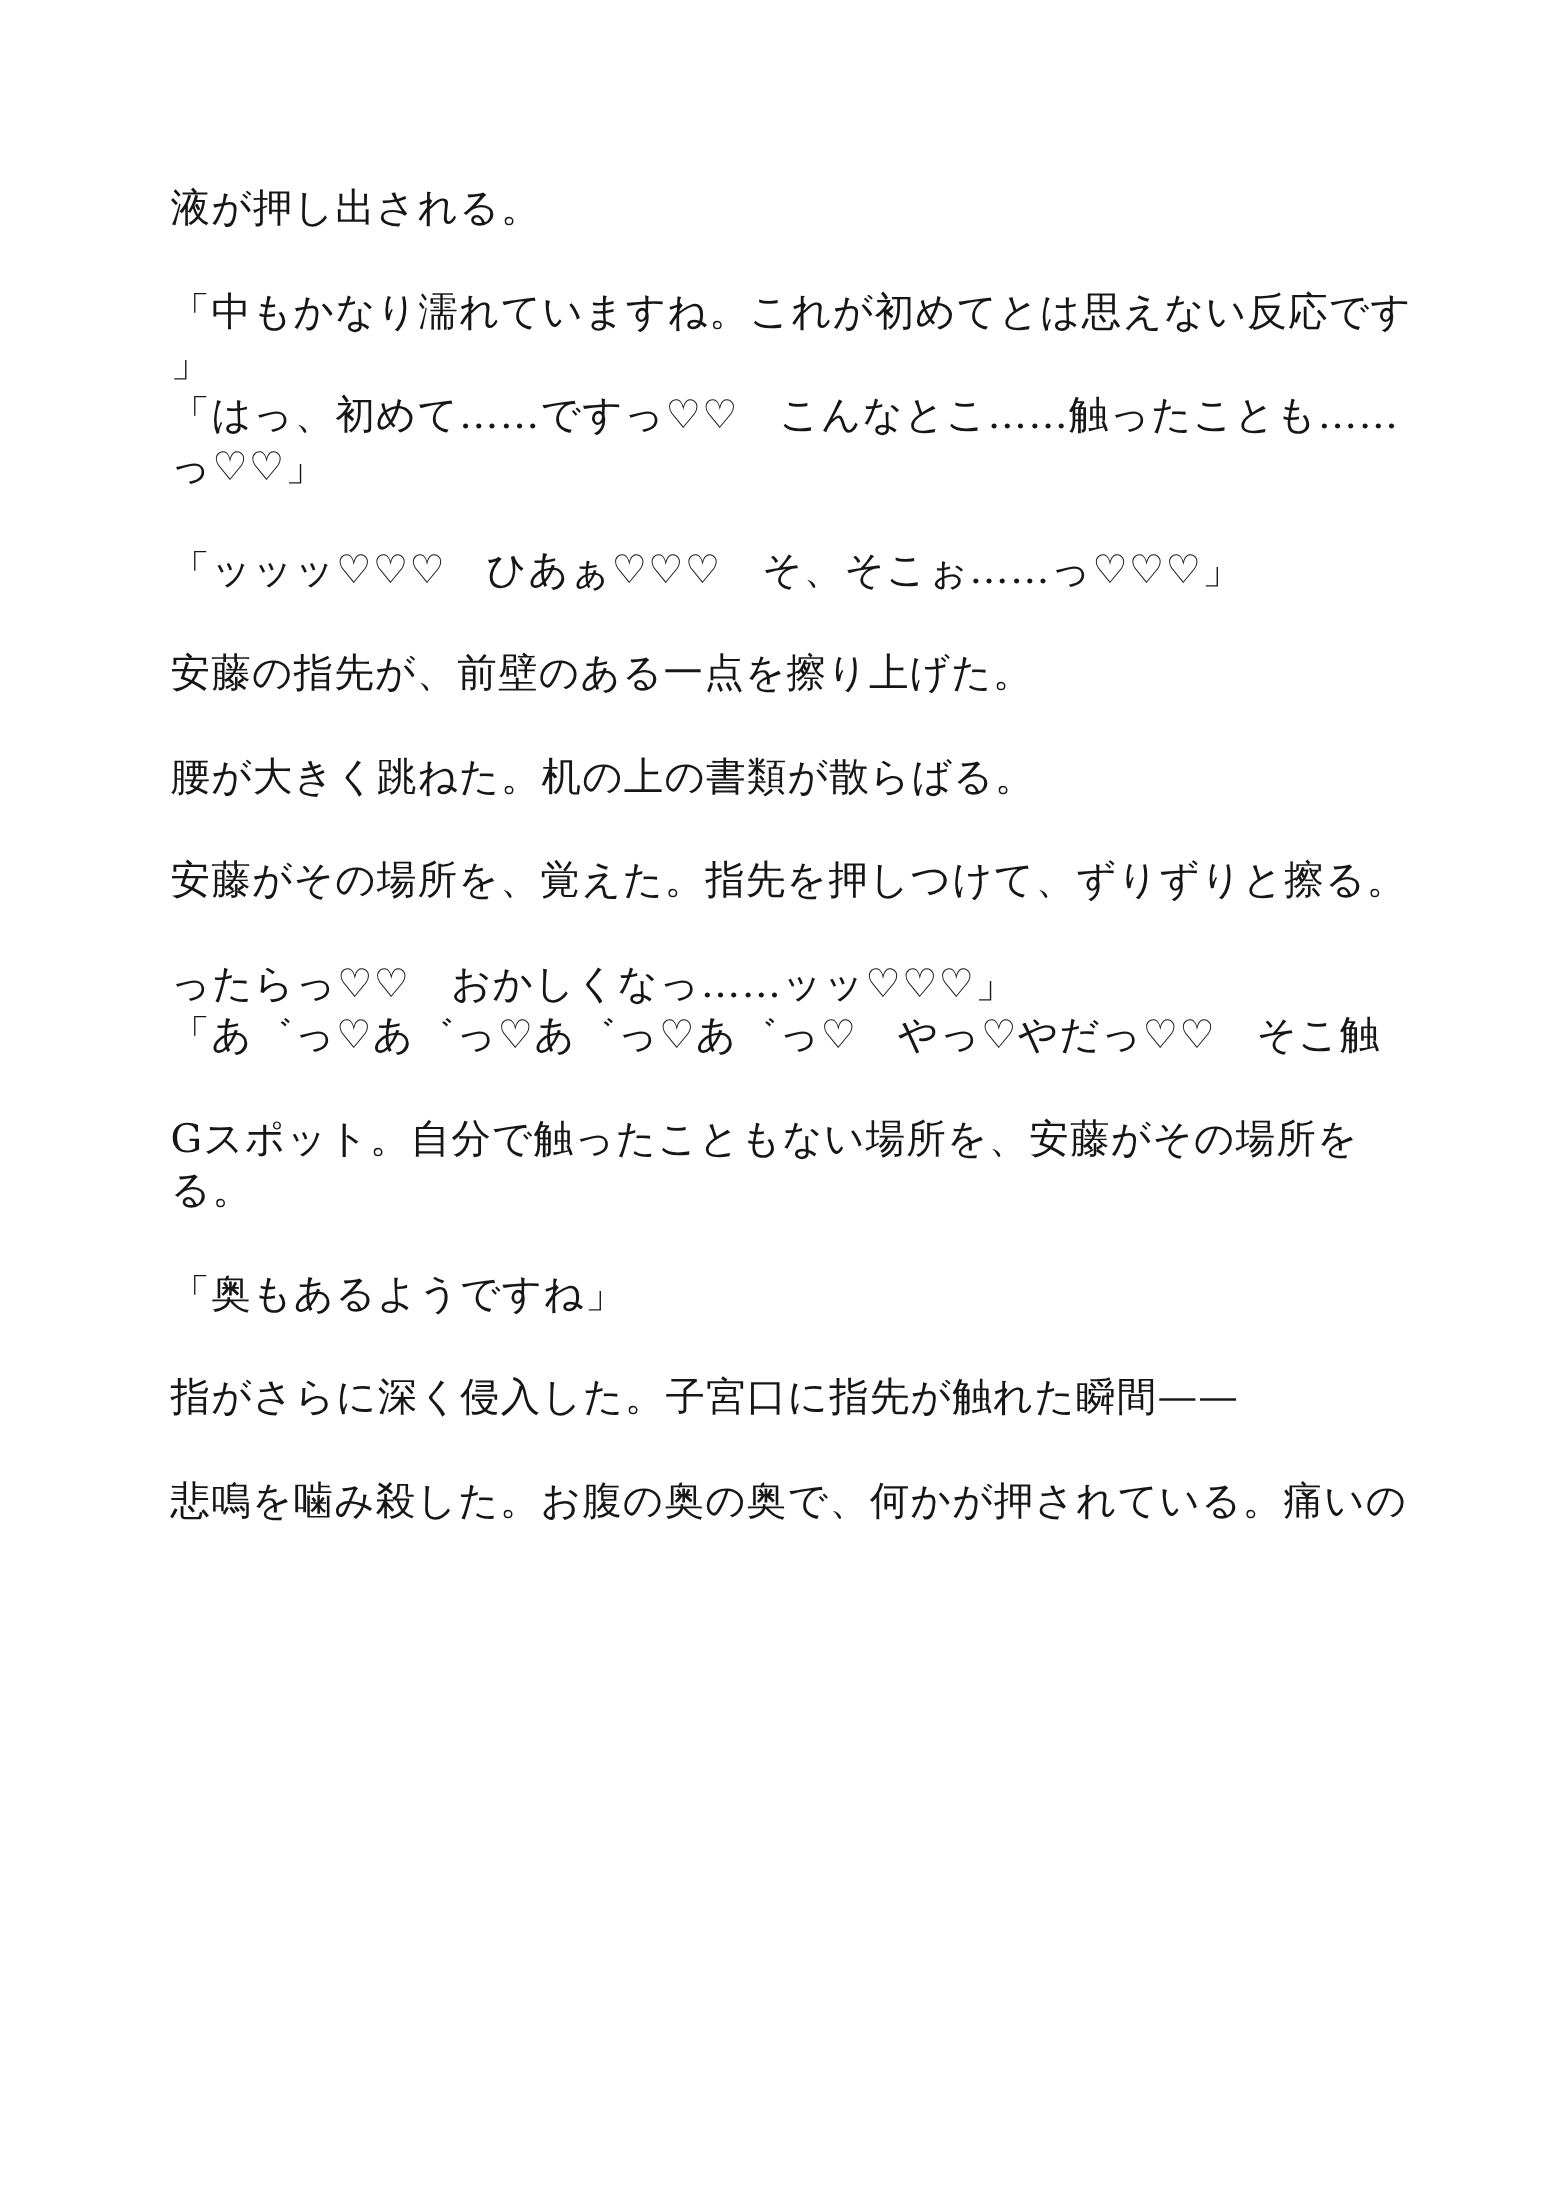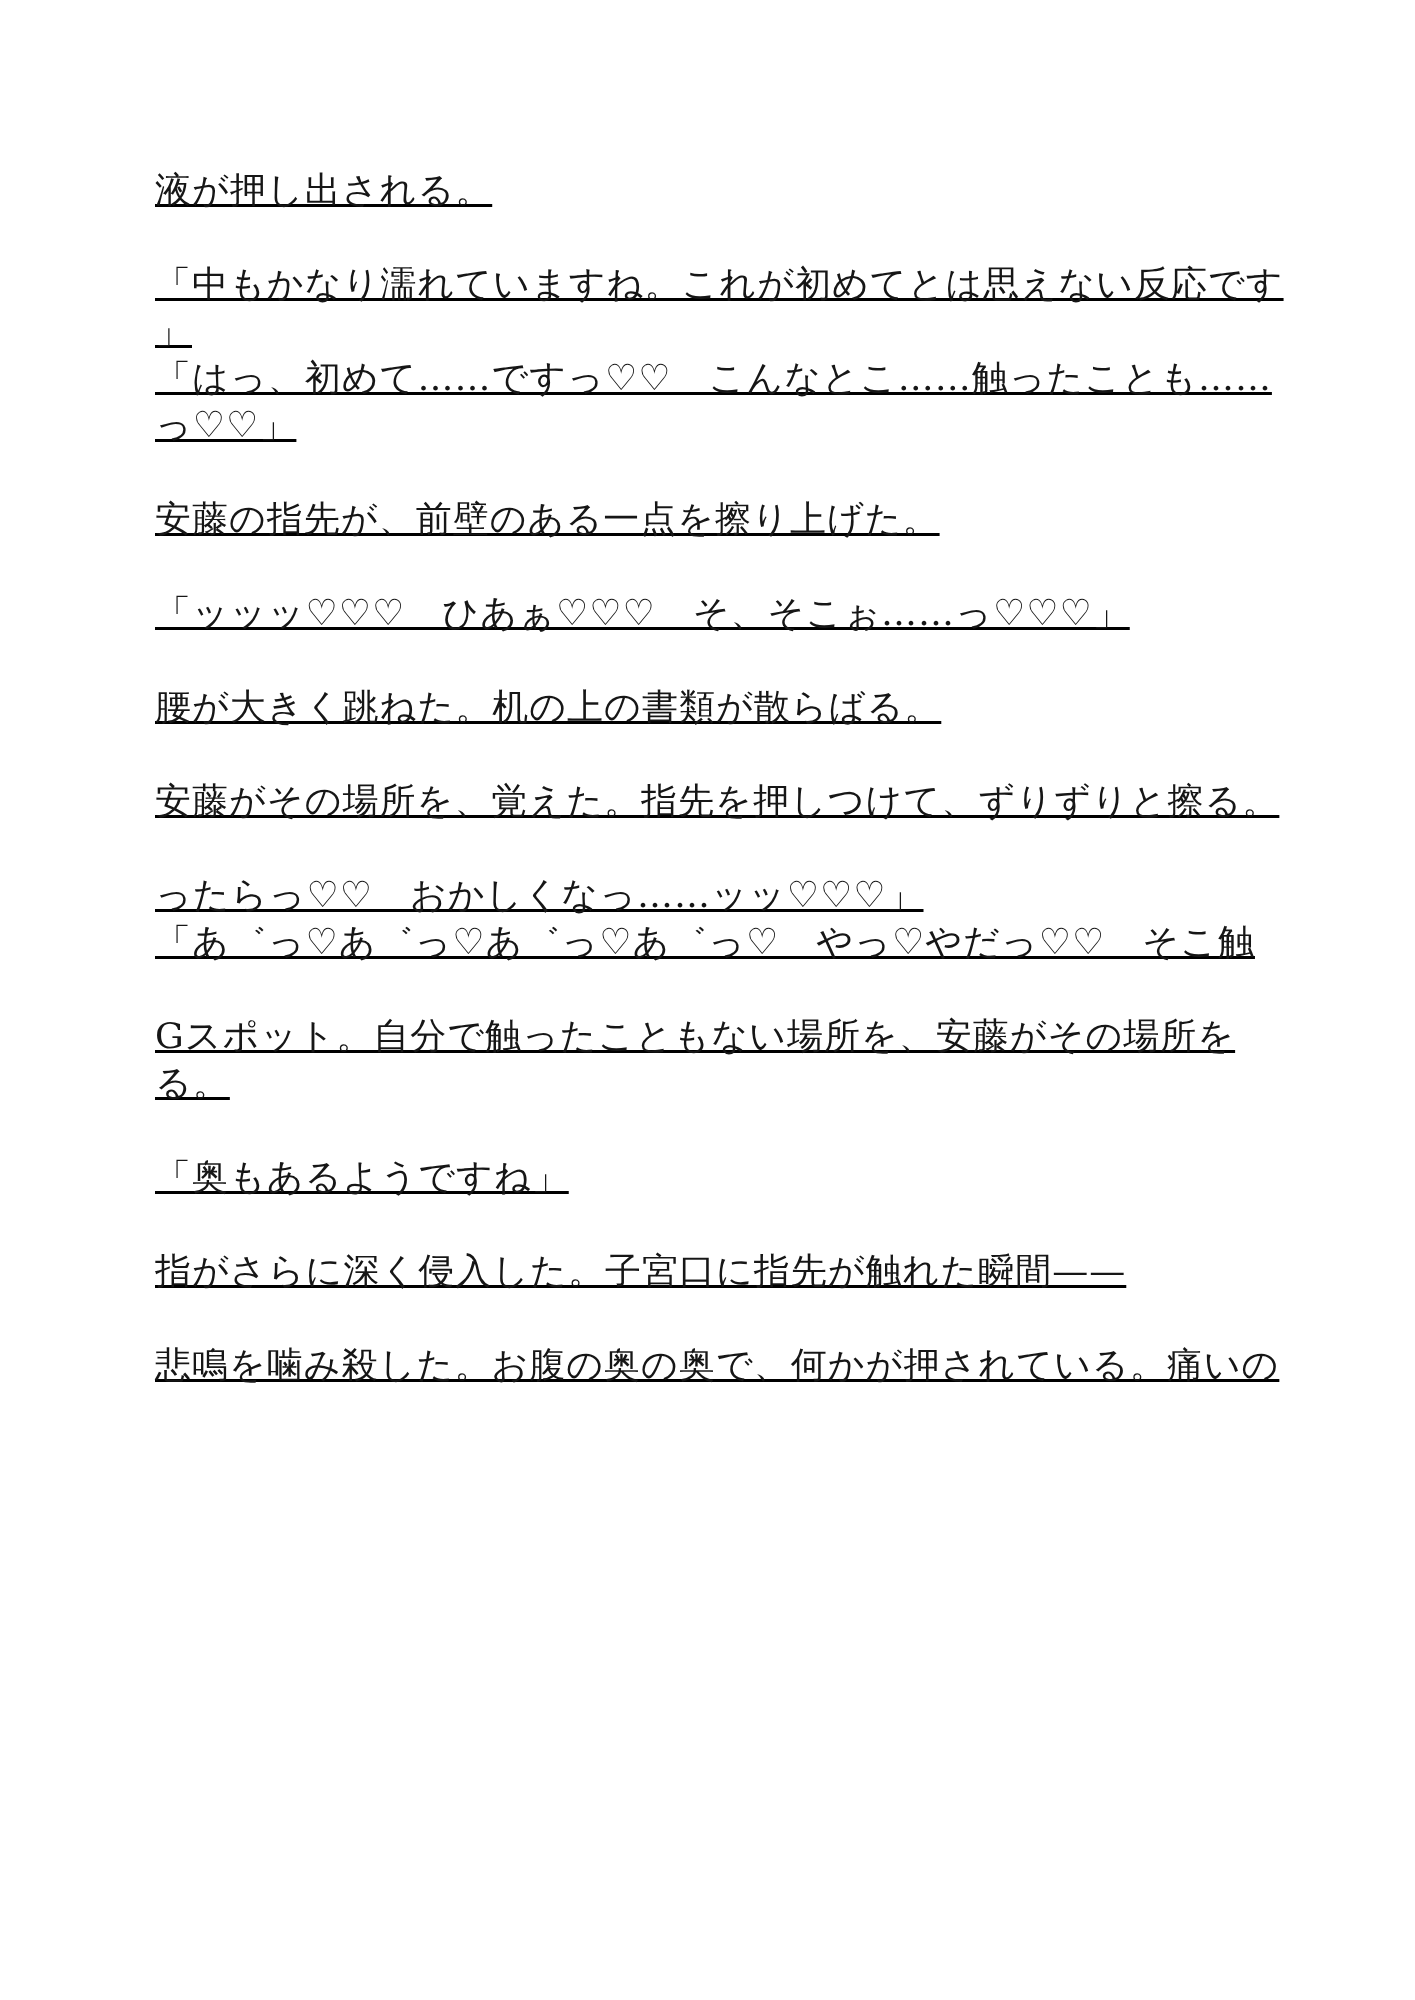--- a/index.html
+++ b/index.html
@@ -8,21 +8,20 @@
     background: #ffffff;
   }
   .page {
     position: relative;
     width: 1415px;
     height: 2000px;
     background: #ffffff;
     box-sizing: border-box;
     padding: 166px 150px 0 155px;
     overflow: hidden;
-    text-decoration: underline;
   }
   .text-content {
     width: 1110px;
   }
   .text-block {
     margin: 0 0 47px 0;
   }
   .text-line {
     font-family: "DejaVu Serif", "Liberation Serif", serif;
     font-size: 36px;
@@ -41,24 +40,24 @@
       <div class="text-block">
         <div class="text-line">液が押し出される。</div>
       </div>
       <div class="text-block">
         <div class="text-line">「中もかなり濡れていますね。これが初めてとは思えない反応です</div>
         <div class="text-line">」</div>
         <div class="text-line">「はっ、初めて……ですっ♡♡　こんなとこ……触ったことも……</div>
         <div class="text-line">っ♡♡」</div>
       </div>
       <div class="text-block">
-        <div class="text-line">安藤の指先が、前壁のある一点を擦り上げた。</div>
+        <div class="text-line">「ッッッ♡♡♡　ひあぁ♡♡♡　そ、そこぉ……っ♡♡♡」</div>
       </div>
       <div class="text-block">
-        <div class="text-line">「ッッッ♡♡♡　ひあぁ♡♡♡　そ、そこぉ……っ♡♡♡」</div>
+        <div class="text-line">安藤の指先が、前壁のある一点を擦り上げた。</div>
       </div>
       <div class="text-block">
         <div class="text-line">腰が大きく跳ねた。机の上の書類が散らばる。</div>
       </div>
       <div class="text-block">
         <div class="text-line">安藤がその場所を、覚えた。指先を押しつけて、ずりずりと擦る。</div>
       </div>
       <div class="text-block">
         <div class="text-line">ったらっ♡♡　おかしくなっ……ッッ♡♡♡」</div>
         <div class="text-line">「あ゛っ♡あ゛っ♡あ゛っ♡あ゛っ♡　やっ♡やだっ♡♡　そこ触</div>

